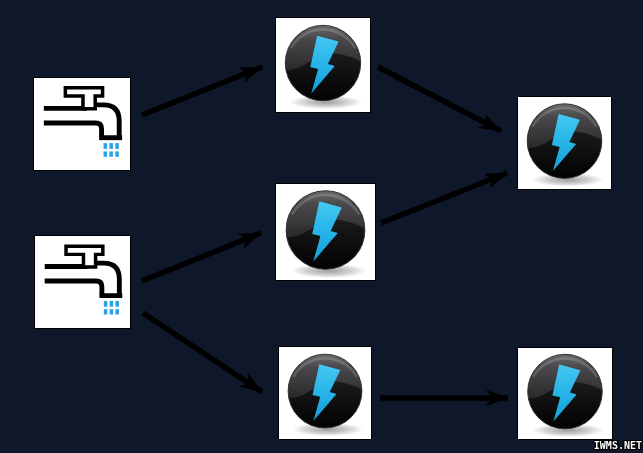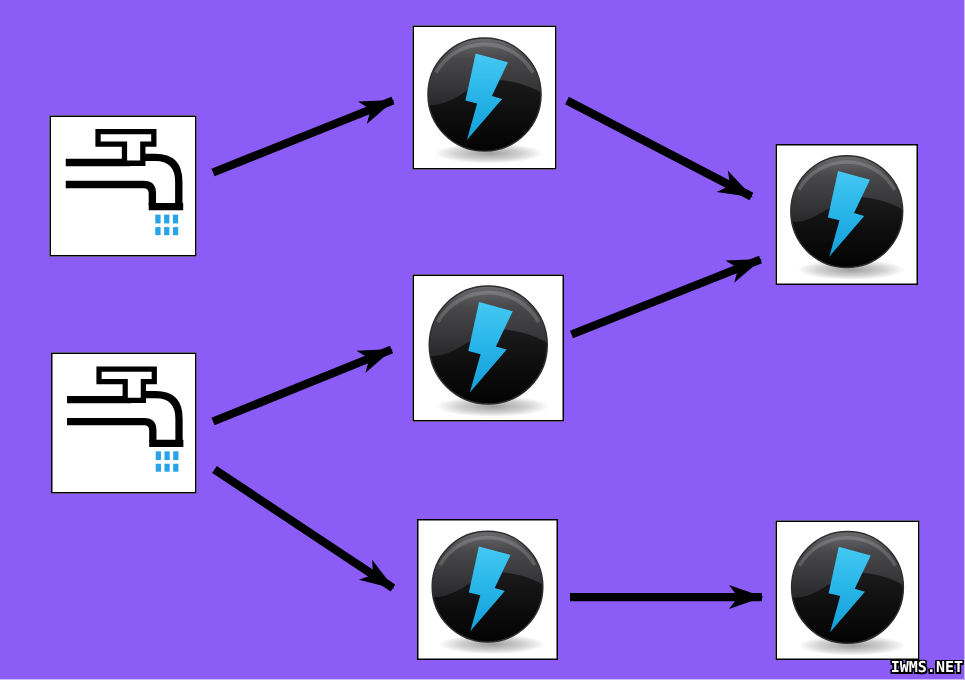--- a/index.html
+++ b/index.html
@@ -1,17 +1,17 @@
 <!DOCTYPE html>
 <html><head>
 <meta charset="utf-8">
 <style>
   html,body{margin:0;padding:0;background:#fff;}
   .canvas{
-    position:relative;width:643px;height:453px;background:#8b5cf6;
+    position:relative;width:643px;height:453px;background:#0f172a;
     overflow:hidden;font-family:"Liberation Sans",sans-serif;
   }
   .node{
     position:absolute;background:#fff;border:1px solid #000;
     box-sizing:border-box;display:flex;align-items:center;justify-content:center;
   }
   .node svg{width:100%;height:100%;display:block;}
   
   #n-src1{left:33px;top:77px;width:98px;height:94px;}
   #n-src2{left:34px;top:235px;width:97px;height:94px;}

